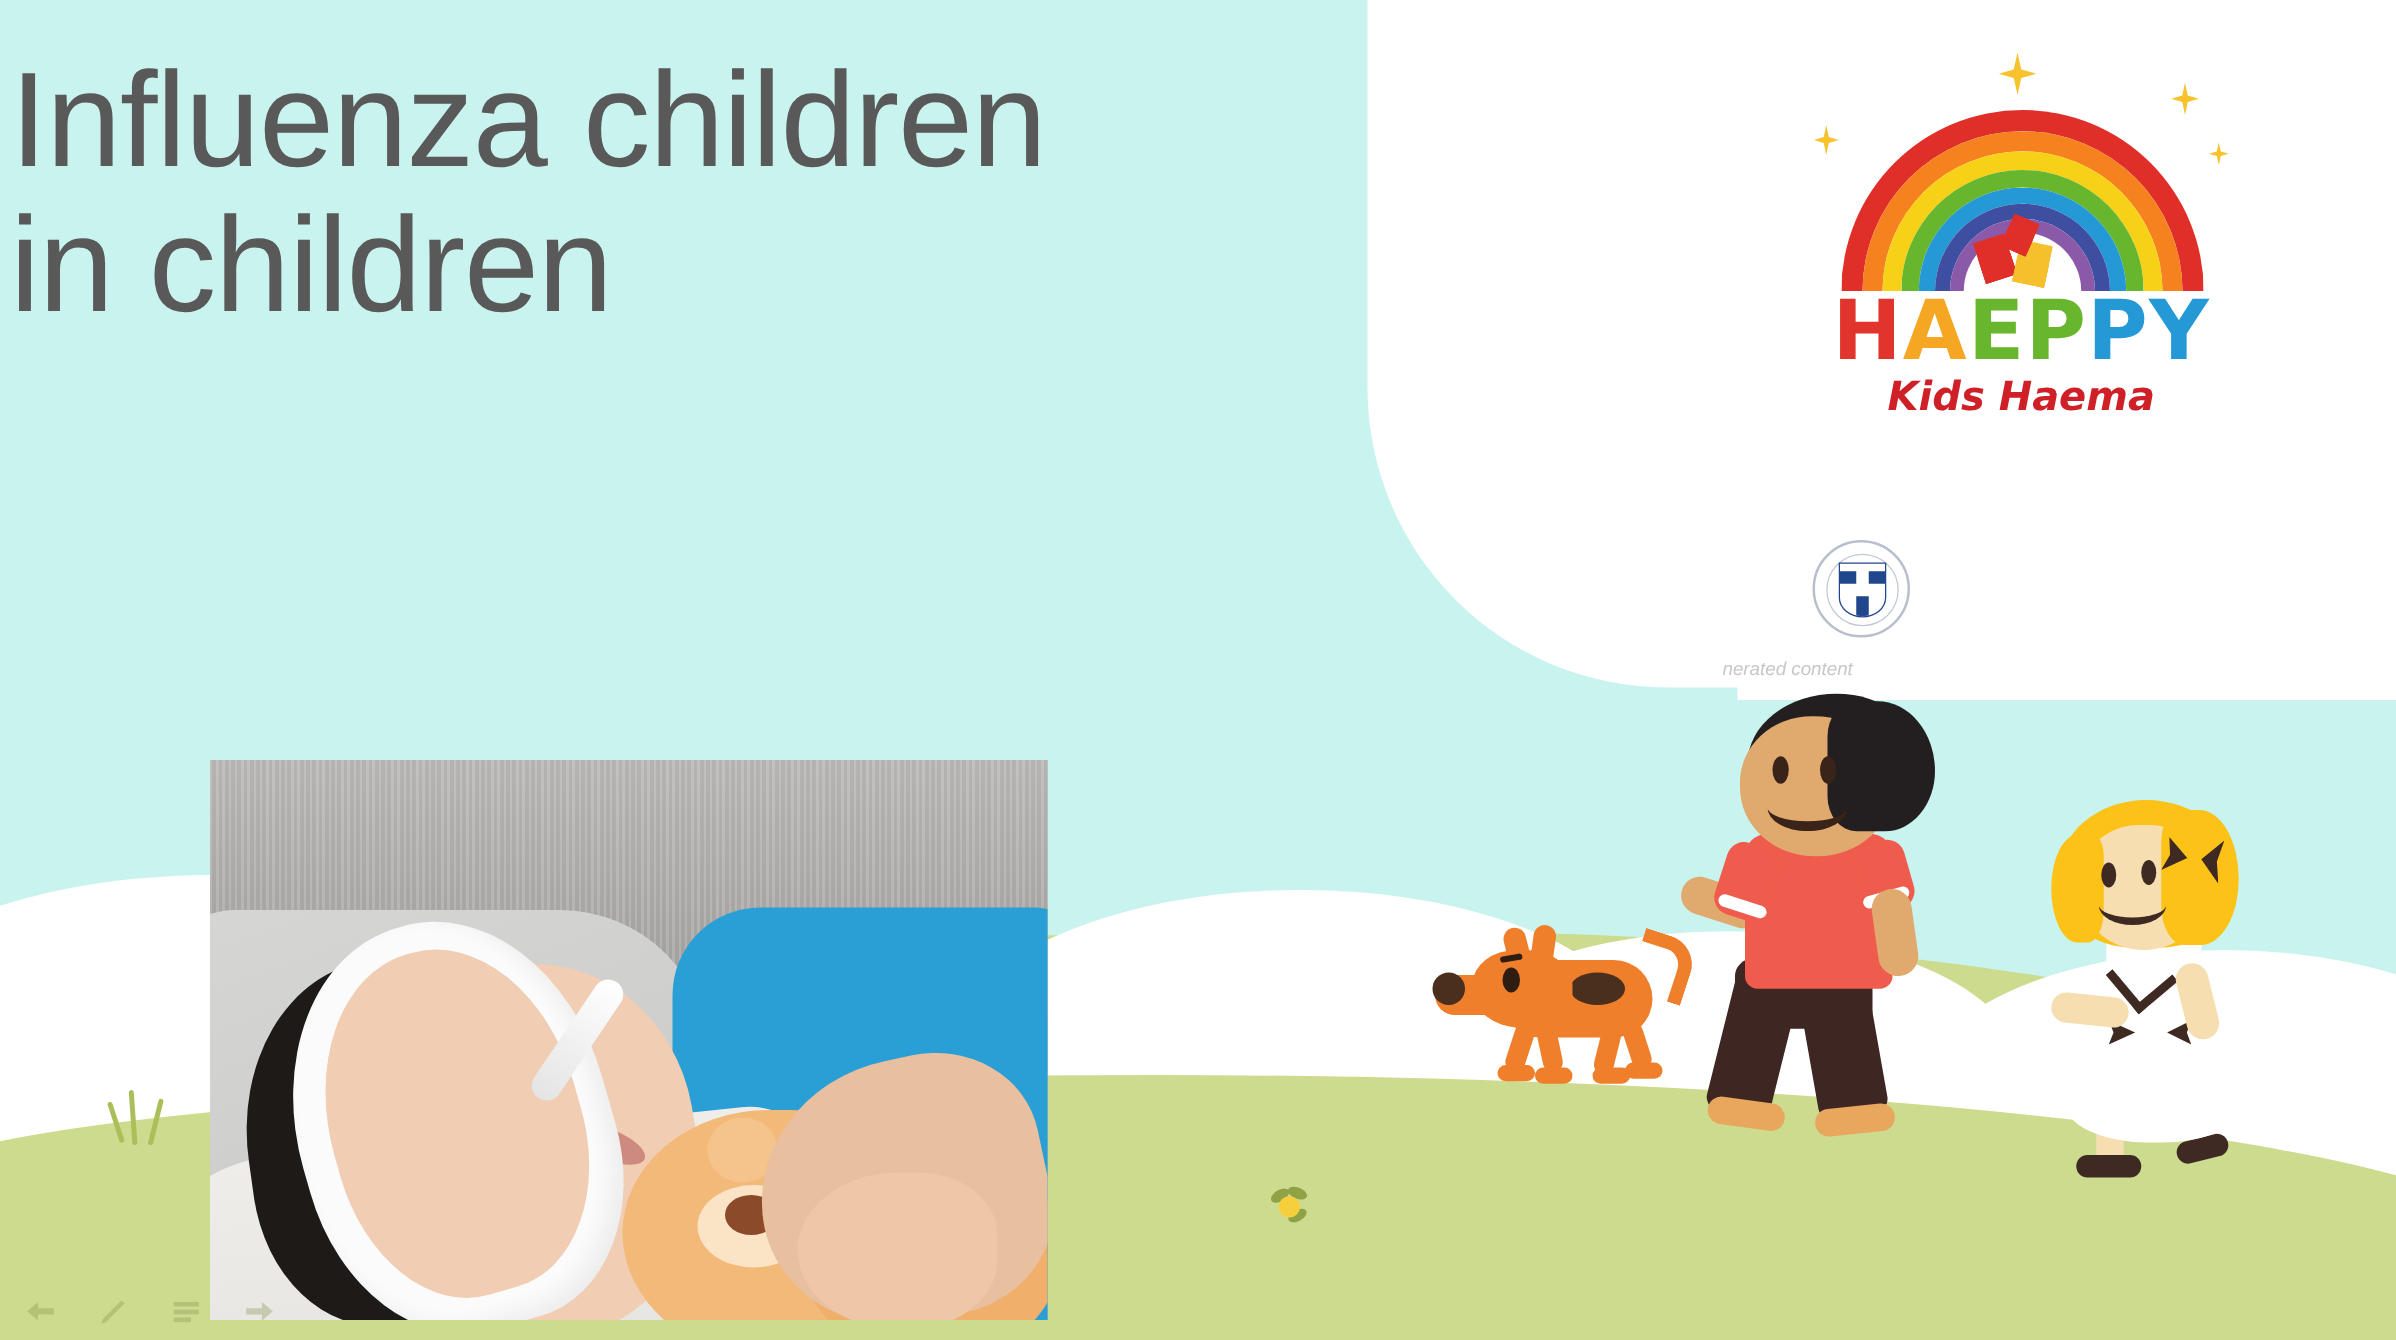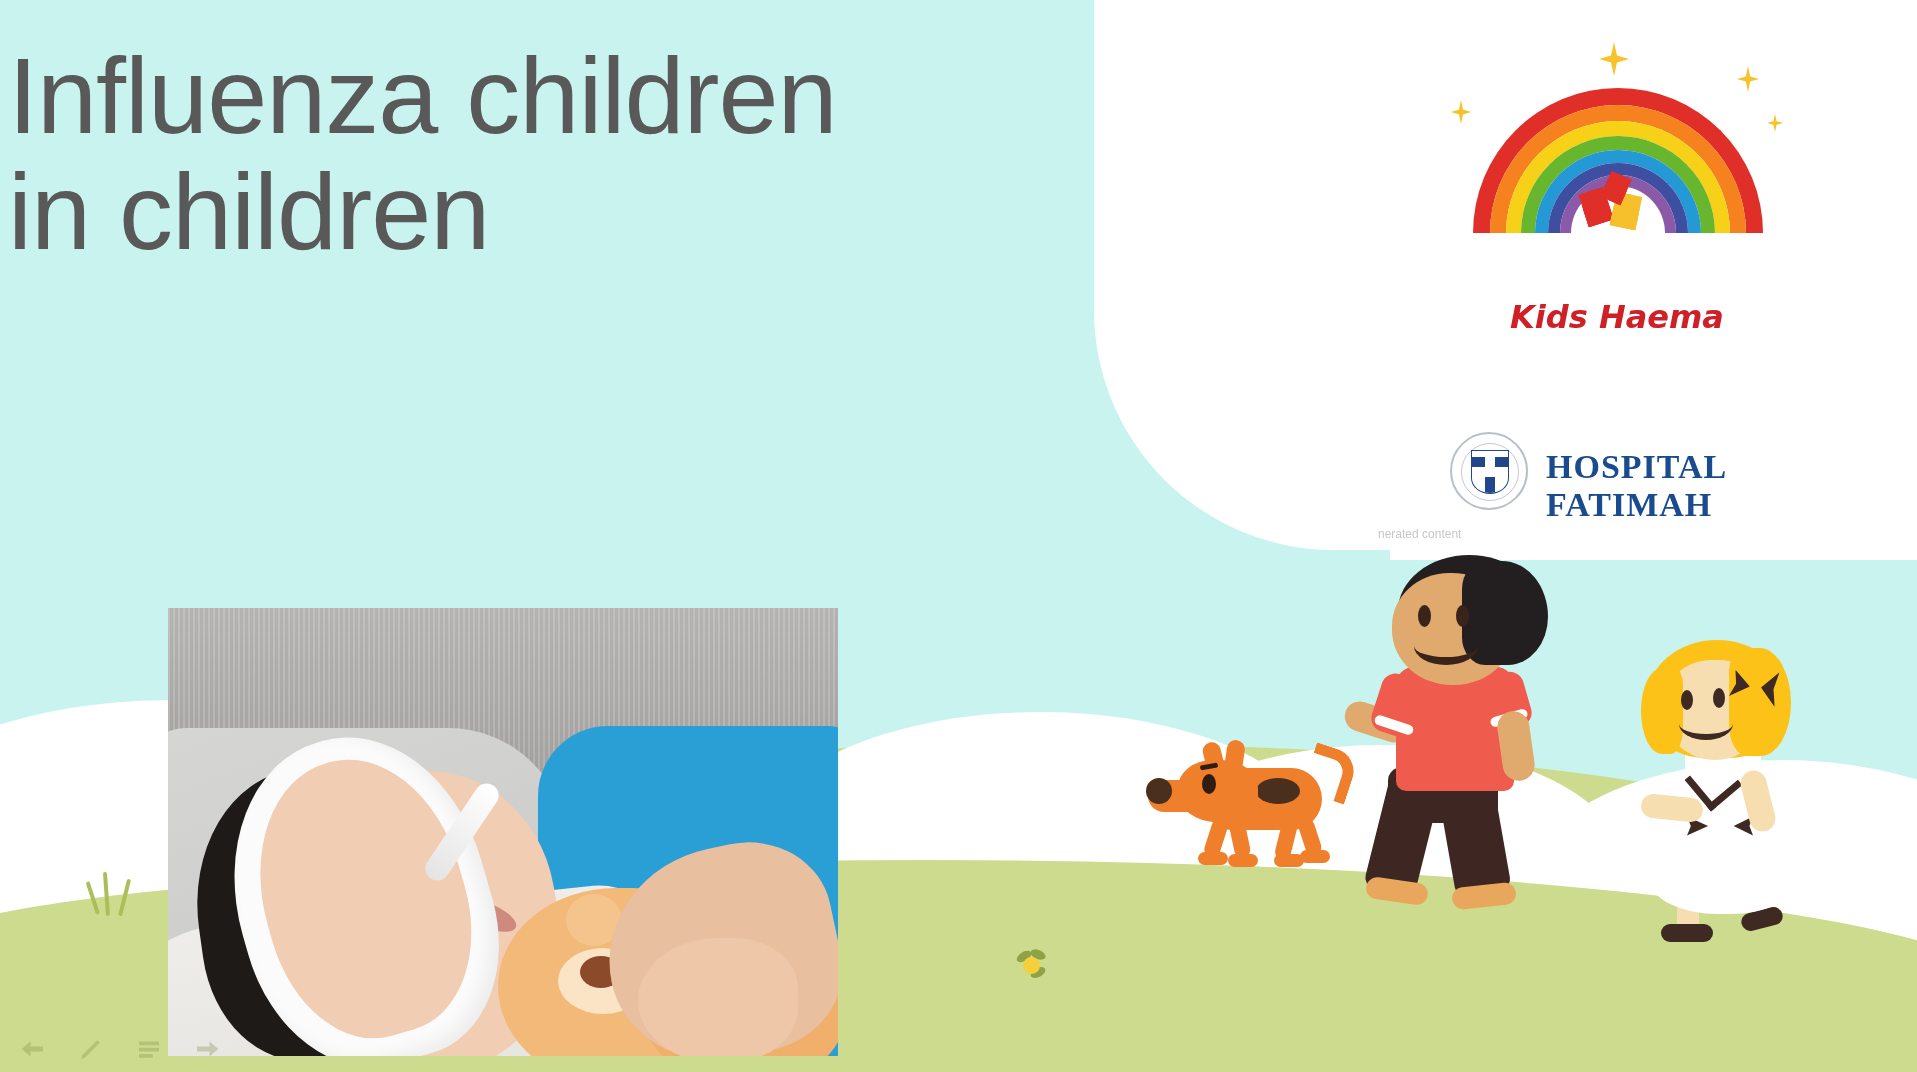--- a/index.html
+++ b/index.html
@@ -351,23 +351,24 @@
     font-weight: 700;
     letter-spacing: 1px;
     font-family: "Liberation Serif", serif;
   }
 
   .alt-caption {
     position: absolute;
     left: 1378px;
     top: 527px;
     color: #c7c7c7;
-    font-size: 12px;
+    font-size: 15px;
     font-family: "Liberation Sans", sans-serif;
     white-space: nowrap;
+    font-style: italic;
   }
 
   
   .boy { position: absolute; left: 1370px; top: 555px; width: 230px; height: 360px; }
   .boy-hair { position: absolute; left: 28px; top: 0; width: 140px; height: 110px; background: #231f20; border-radius: 56% 54% 38% 42%; }
   .boy-head { position: absolute; left: 22px; top: 18px; width: 122px; height: 112px; background: #e0a96d; border-radius: 48% 52% 50% 50%; }
   .boy-hair2 { position: absolute; left: 92px; top: 6px; width: 86px; height: 104px; background: #231f20; border-radius: 30% 60% 52% 30%; }
   .boy-eye { position: absolute; width: 13px; height: 22px; background: #3a2318; border-radius: 50%; }
   .boy-eye1 { left: 48px; top: 50px; }
   .boy-eye2 { left: 86px; top: 50px; }
@@ -545,34 +546,36 @@
       <div class="rb-arc" style="left:48px;top:48px;width:194px;height:97px;border-width:14px;border-color:#67b62e;"></div>
       <div class="rb-arc" style="left:62px;top:62px;width:166px;height:83px;border-width:13px;border-color:#2499d6;"></div>
       <div class="rb-arc" style="left:75px;top:75px;width:140px;height:70px;border-width:12px;border-color:#3e4fa1;"></div>
       <div class="rb-arc" style="left:87px;top:87px;width:116px;height:58px;border-width:11px;border-color:#8a5aa8;"></div>
     </div>
 
     <div class="heart heart-red"></div>
     <div class="heart heart-yel"></div>
     <div class="heart heart-red2"></div>
 
+    <div class="haeppy-word">
+      <span class="l-h">H</span><span class="l-a">A</span><span class="l-e">E</span><span class="l-p1">P</span><span class="l-p2">P</span><span class="l-y">Y</span>
+    </div>
 
     <div class="kids-clinic">Kids Haema</div>
   </div>
 
   <div class="fatimah">
     <div class="fat-seal">
       <div class="fat-seal-inner"></div>
       <div class="fat-shield">
         <i class="fs-1"></i>
         <i class="fs-2"></i>
         <i class="fs-3"></i>
       </div>
     </div>
-    <div class="fat-name">HOSPITAL FATIMAH</div>
   </div>
 
   <div class="alt-caption">nerated content</div>
 
   <div class="dog">
     <div class="dog-tail"></div>
     <div class="dog-body"></div>
     <div class="dog-spot"></div>
     <div class="dog-ear1"></div>
     <div class="dog-ear2"></div>

